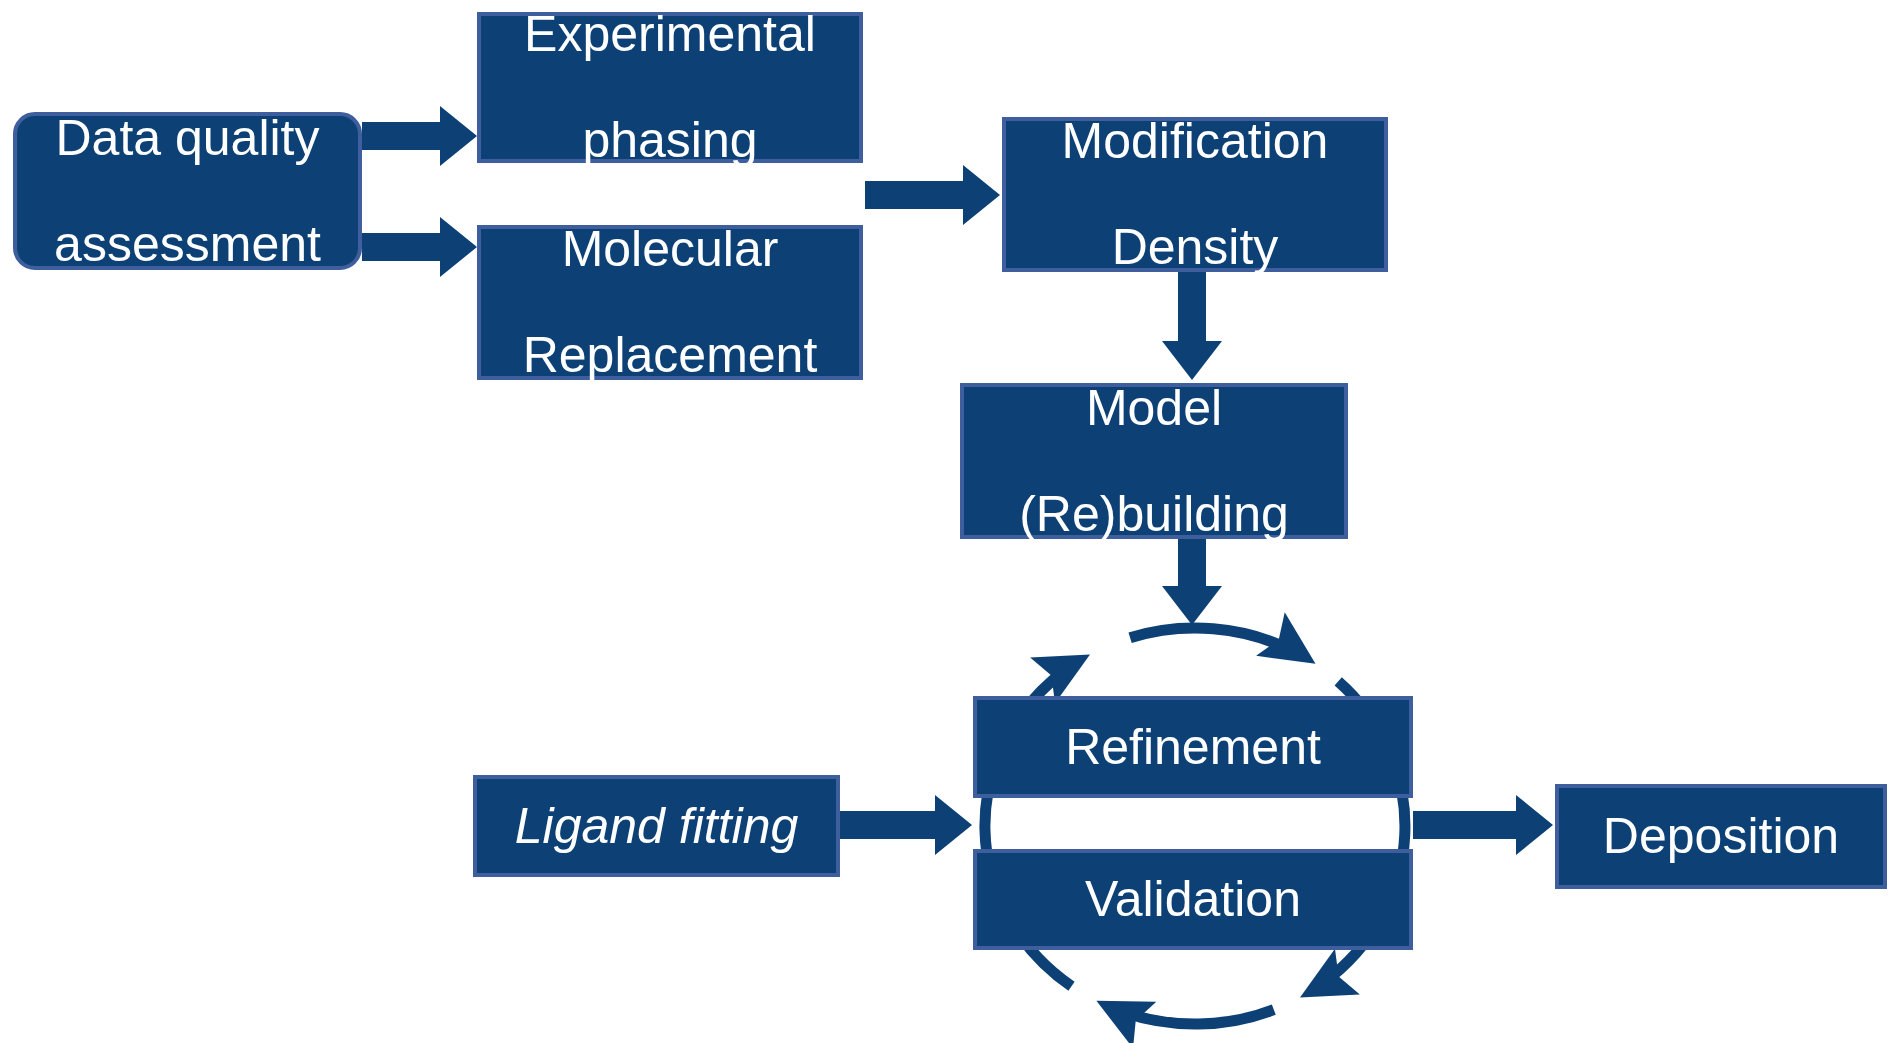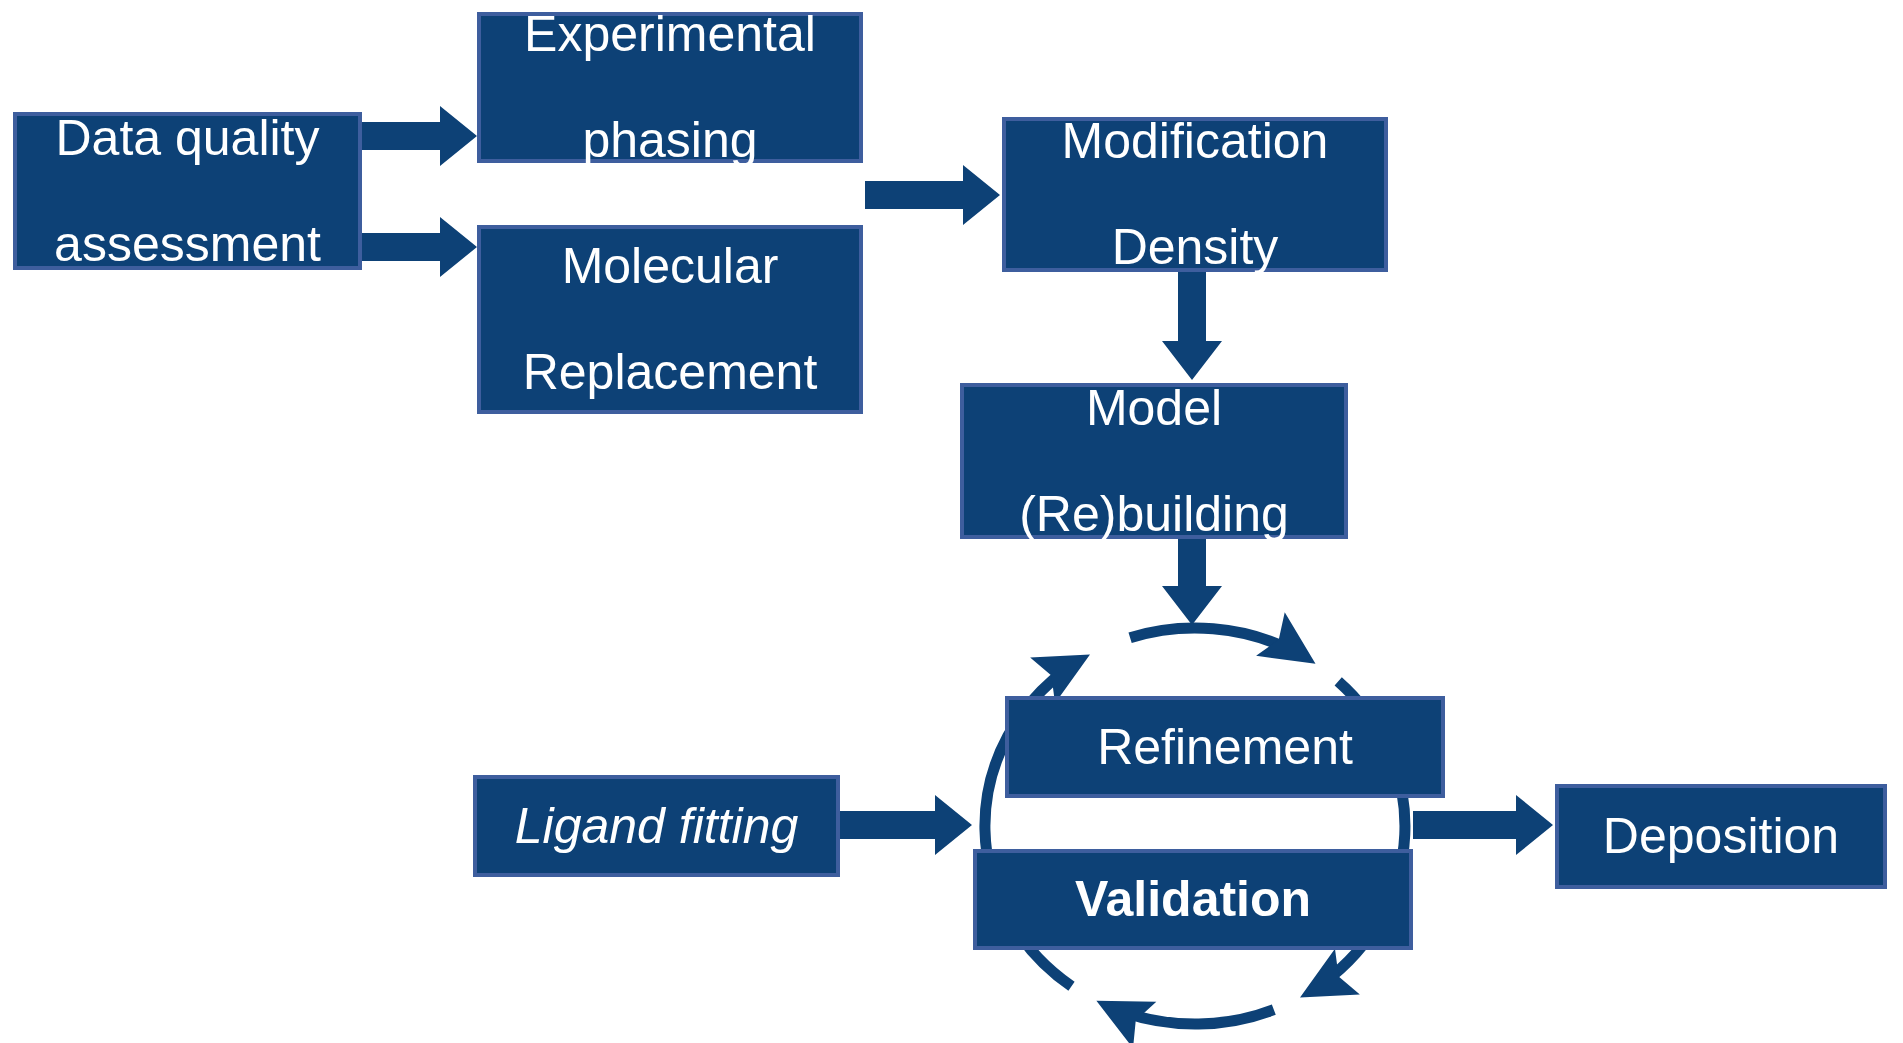--- a/index.html
+++ b/index.html
@@ -62,50 +62,50 @@
     <path class="cycle-arc" d="M 1130.1 637.7 A 210 198 0 0 1 1293.5 651.2"></path>
     <path class="cycle-arc" d="M 1338.2 681.3 A 210 198 0 0 1 1324.4 982"></path>
     <path class="cycle-arc" d="M 1273.8 1009.6 A 210 198 0 0 1 1123.2 1012.1"></path>
     <path class="cycle-arc" d="M 1071.5 986.2 A 210 198 0 0 1 1065.6 670"></path>
     <polygon class="cycle-head" points="0,0 -54,-26 -44,0 -54,26" transform="translate(1090,654.5) rotate(-28.6)"></polygon>
     <polygon class="cycle-head" points="0,0 -54,-26 -44,0 -54,26" transform="translate(1315.5,663.8) rotate(33.4)"></polygon>
     <polygon class="cycle-head" points="0,0 -54,-26 -44,0 -54,26" transform="translate(1300,997.5) rotate(151.4)"></polygon>
     <polygon class="cycle-head" points="0,0 -54,-26 -44,0 -54,26" transform="translate(1096.4,1000.8) rotate(206.6)"></polygon>
   </svg>
 
-  <div class="node" style="left:13px; top:112px; width:349px; height:158px;">
+  <div class="node" style="left:13px; top:112px; width:349px; height:158px;border-radius:22px;">
     <span>Data quality</span>
     <span>assessment</span>
   </div>
 
   <div class="node" style="left:477px; top:12px; width:386px; height:151px;">
     <span>Experimental</span>
     <span>phasing</span>
   </div>
 
-  <div class="node" style="left:477px; top:225px; width:386px; height:189px;">
+  <div class="node" style="left:477px; top:225px; width:386px; height:155px;">
     <span>Molecular</span>
     <span>Replacement</span>
   </div>
 
   <div class="node" style="left:1002px; top:117px; width:386px; height:155px;">
     <span>Modification</span>
     <span>Density</span>
   </div>
 
   <div class="node" style="left:960px; top:383px; width:388px; height:156px;">
     <span>Model</span>
     <span>(Re)building</span>
   </div>
 
-  <div class="node" style="left:973px; top:696px; width:440px; height:102px;margin-left:32px;">
+  <div class="node" style="left:973px; top:696px; width:440px; height:102px;">
     <span>Refinement</span>
   </div>
 
-  <div class="node" style="left:973px; top:849px; width:440px; height:101px;font-weight:bold;">
+  <div class="node" style="left:973px; top:849px; width:440px; height:101px;">
     <span>Validation</span>
   </div>
 
   <div class="node" style="left:473px; top:775px; width:367px; height:102px;font-style:italic;">
     <span>Ligand fitting</span>
   </div>
 
   <div class="node" style="left:1555px; top:773px; width:332px; height:105px;margin-top:11px;">
     <span>Deposition</span>
   </div>

